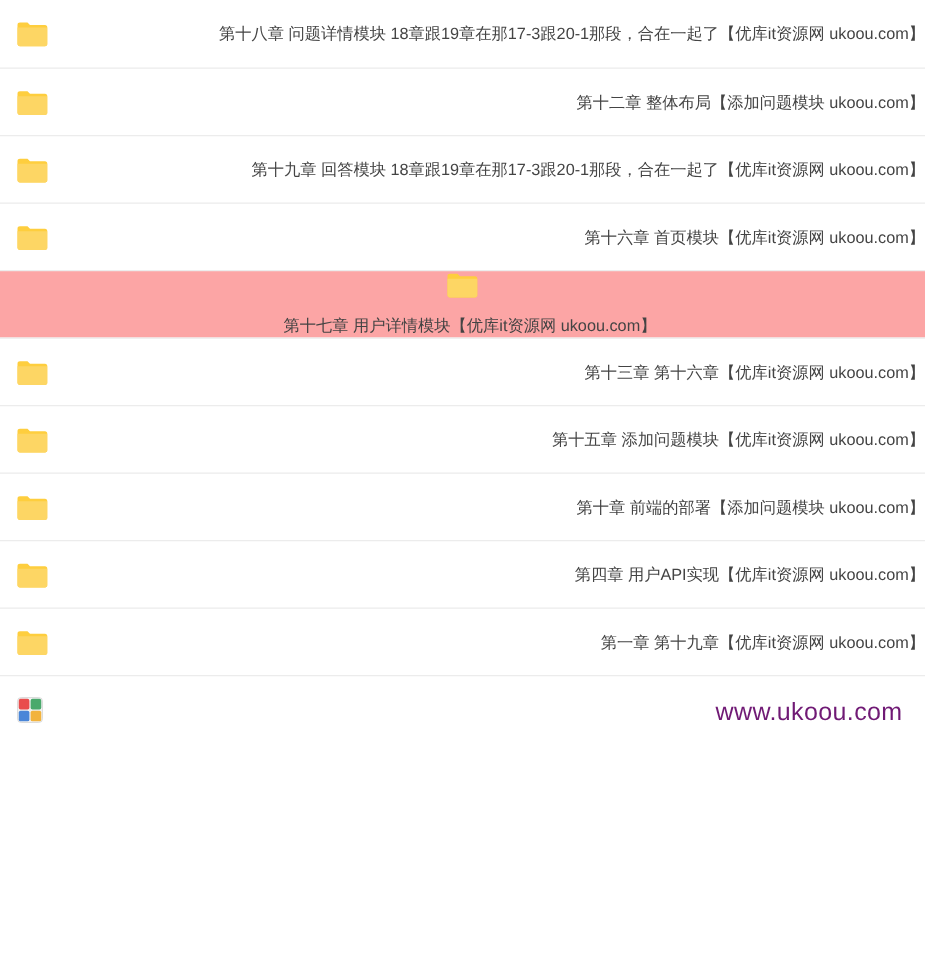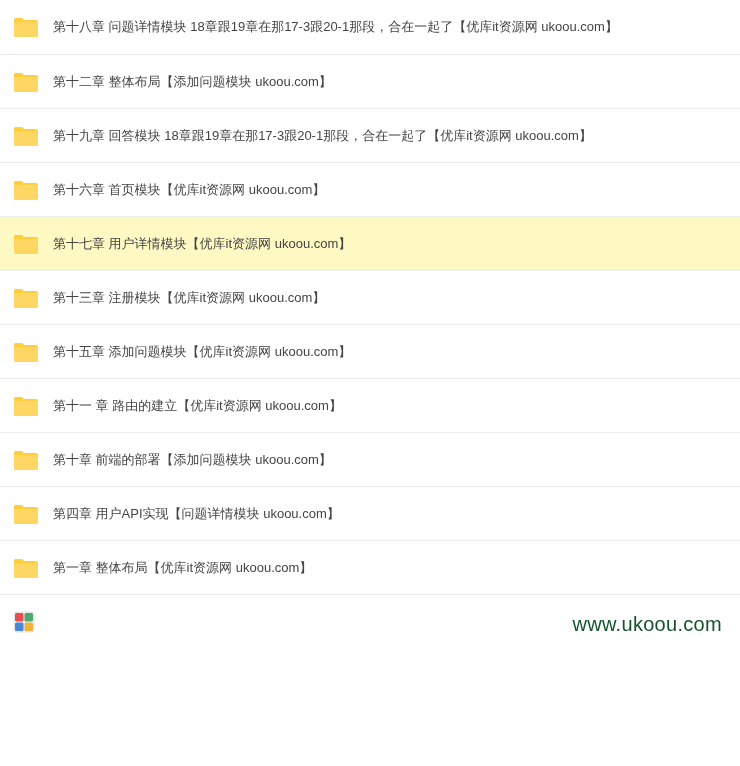--- a/index.html
+++ b/index.html
@@ -17,26 +17,28 @@
     .file-list {
       width: 100%;
     }
     .file-row {
       display: flex;
       align-items: center;
       height: 54px;
       padding-left: 12px;
       border-top: 1px solid #ececec;
       cursor: pointer;
+      justify-content: space-between;
     }
     .file-row:first-child {
       border-top: none;
     }
     .file-row.highlighted {
-      background: #fef9c3;
+      background: #fca5a5;
+      flex-direction: column;
     }
     .folder-icon {
       width: 26px;
       height: 22px;
       margin-right: 15px;
       flex-shrink: 0;
     }
     .zip-icon {
       width: 24px;
       height: 24px;
@@ -47,21 +49,21 @@
       color: #444;
       font-size: 13px;
       white-space: nowrap;
       overflow: hidden;
       text-overflow: ellipsis;
     }
     .watermark {
       position: absolute;
       bottom: 12px;
       right: 18px;
-      color: #14532d;
+      color: #701a75;
       font-size: 20px;
       font-weight: 500;
       font-family: Arial, sans-serif;
       letter-spacing: 0.3px;
     }
   </style>
 </head>
 <body>
 
 <div class="file-list">
@@ -98,56 +100,49 @@
     <path d="M2 4 C2 2.5 2.8 2 4 2 L10 2 L12 4 L24 4 C25 4 26 4.8 26 6 L26 19 C26 20.2 25 21 24 21 L4 21 C2.8 21 2 20.2 2 19 Z" fill="#fece3e"></path>
     <path d="M2 6 L26 6 L26 19 C26 20.2 25 21 24 21 L4 21 C2.8 21 2 20.2 2 19 Z" fill="#fdd664"></path>
   </svg>
       <span class="file-name">第十七章 用户详情模块【优库it资源网 ukoou.com】</span>
     </div>
     <div class="file-row">
       <svg class="folder-icon" viewBox="0 0 26 22">
     <path d="M2 4 C2 2.5 2.8 2 4 2 L10 2 L12 4 L24 4 C25 4 26 4.8 26 6 L26 19 C26 20.2 25 21 24 21 L4 21 C2.8 21 2 20.2 2 19 Z" fill="#fece3e"></path>
     <path d="M2 6 L26 6 L26 19 C26 20.2 25 21 24 21 L4 21 C2.8 21 2 20.2 2 19 Z" fill="#fdd664"></path>
   </svg>
-      <span class="file-name">第十三章 注册模块【优库it资源网 ukoou.com】</span>
+      <span class="file-name">第十三章 第十六章【优库it资源网 ukoou.com】</span>
     </div>
     <div class="file-row">
       <svg class="folder-icon" viewBox="0 0 26 22">
     <path d="M2 4 C2 2.5 2.8 2 4 2 L10 2 L12 4 L24 4 C25 4 26 4.8 26 6 L26 19 C26 20.2 25 21 24 21 L4 21 C2.8 21 2 20.2 2 19 Z" fill="#fece3e"></path>
     <path d="M2 6 L26 6 L26 19 C26 20.2 25 21 24 21 L4 21 C2.8 21 2 20.2 2 19 Z" fill="#fdd664"></path>
   </svg>
       <span class="file-name">第十五章 添加问题模块【优库it资源网 ukoou.com】</span>
     </div>
     <div class="file-row">
       <svg class="folder-icon" viewBox="0 0 26 22">
     <path d="M2 4 C2 2.5 2.8 2 4 2 L10 2 L12 4 L24 4 C25 4 26 4.8 26 6 L26 19 C26 20.2 25 21 24 21 L4 21 C2.8 21 2 20.2 2 19 Z" fill="#fece3e"></path>
     <path d="M2 6 L26 6 L26 19 C26 20.2 25 21 24 21 L4 21 C2.8 21 2 20.2 2 19 Z" fill="#fdd664"></path>
   </svg>
-      <span class="file-name">第十一 章 路由的建立【优库it资源网 ukoou.com】</span>
-    </div>
-    <div class="file-row">
-      <svg class="folder-icon" viewBox="0 0 26 22">
-    <path d="M2 4 C2 2.5 2.8 2 4 2 L10 2 L12 4 L24 4 C25 4 26 4.8 26 6 L26 19 C26 20.2 25 21 24 21 L4 21 C2.8 21 2 20.2 2 19 Z" fill="#fece3e"></path>
-    <path d="M2 6 L26 6 L26 19 C26 20.2 25 21 24 21 L4 21 C2.8 21 2 20.2 2 19 Z" fill="#fdd664"></path>
-  </svg>
       <span class="file-name">第十章 前端的部署【添加问题模块 ukoou.com】</span>
     </div>
     <div class="file-row">
       <svg class="folder-icon" viewBox="0 0 26 22">
     <path d="M2 4 C2 2.5 2.8 2 4 2 L10 2 L12 4 L24 4 C25 4 26 4.8 26 6 L26 19 C26 20.2 25 21 24 21 L4 21 C2.8 21 2 20.2 2 19 Z" fill="#fece3e"></path>
     <path d="M2 6 L26 6 L26 19 C26 20.2 25 21 24 21 L4 21 C2.8 21 2 20.2 2 19 Z" fill="#fdd664"></path>
   </svg>
-      <span class="file-name">第四章 用户API实现【问题详情模块 ukoou.com】</span>
+      <span class="file-name">第四章 用户API实现【优库it资源网 ukoou.com】</span>
     </div>
     <div class="file-row">
       <svg class="folder-icon" viewBox="0 0 26 22">
     <path d="M2 4 C2 2.5 2.8 2 4 2 L10 2 L12 4 L24 4 C25 4 26 4.8 26 6 L26 19 C26 20.2 25 21 24 21 L4 21 C2.8 21 2 20.2 2 19 Z" fill="#fece3e"></path>
     <path d="M2 6 L26 6 L26 19 C26 20.2 25 21 24 21 L4 21 C2.8 21 2 20.2 2 19 Z" fill="#fdd664"></path>
   </svg>
-      <span class="file-name">第一章 整体布局【优库it资源网 ukoou.com】</span>
+      <span class="file-name">第一章 第十九章【优库it资源网 ukoou.com】</span>
     </div>
     <div class="file-row">
       <svg class="zip-icon" viewBox="0 0 24 24">
     <rect x="2" y="2" width="20" height="20" rx="3" fill="#f0f0f0" stroke="#ccc" stroke-width="0.5"></rect>
     <rect x="3" y="3" width="8.5" height="8.5" rx="1.5" fill="#e94d4d"></rect>
     <rect x="12.5" y="3" width="8.5" height="8.5" rx="1.5" fill="#4aa96c"></rect>
     <rect x="3" y="12.5" width="8.5" height="8.5" rx="1.5" fill="#4a86d8"></rect>
     <rect x="12.5" y="12.5" width="8.5" height="8.5" rx="1.5" fill="#f2b33d"></rect>
   </svg>
     </div>

